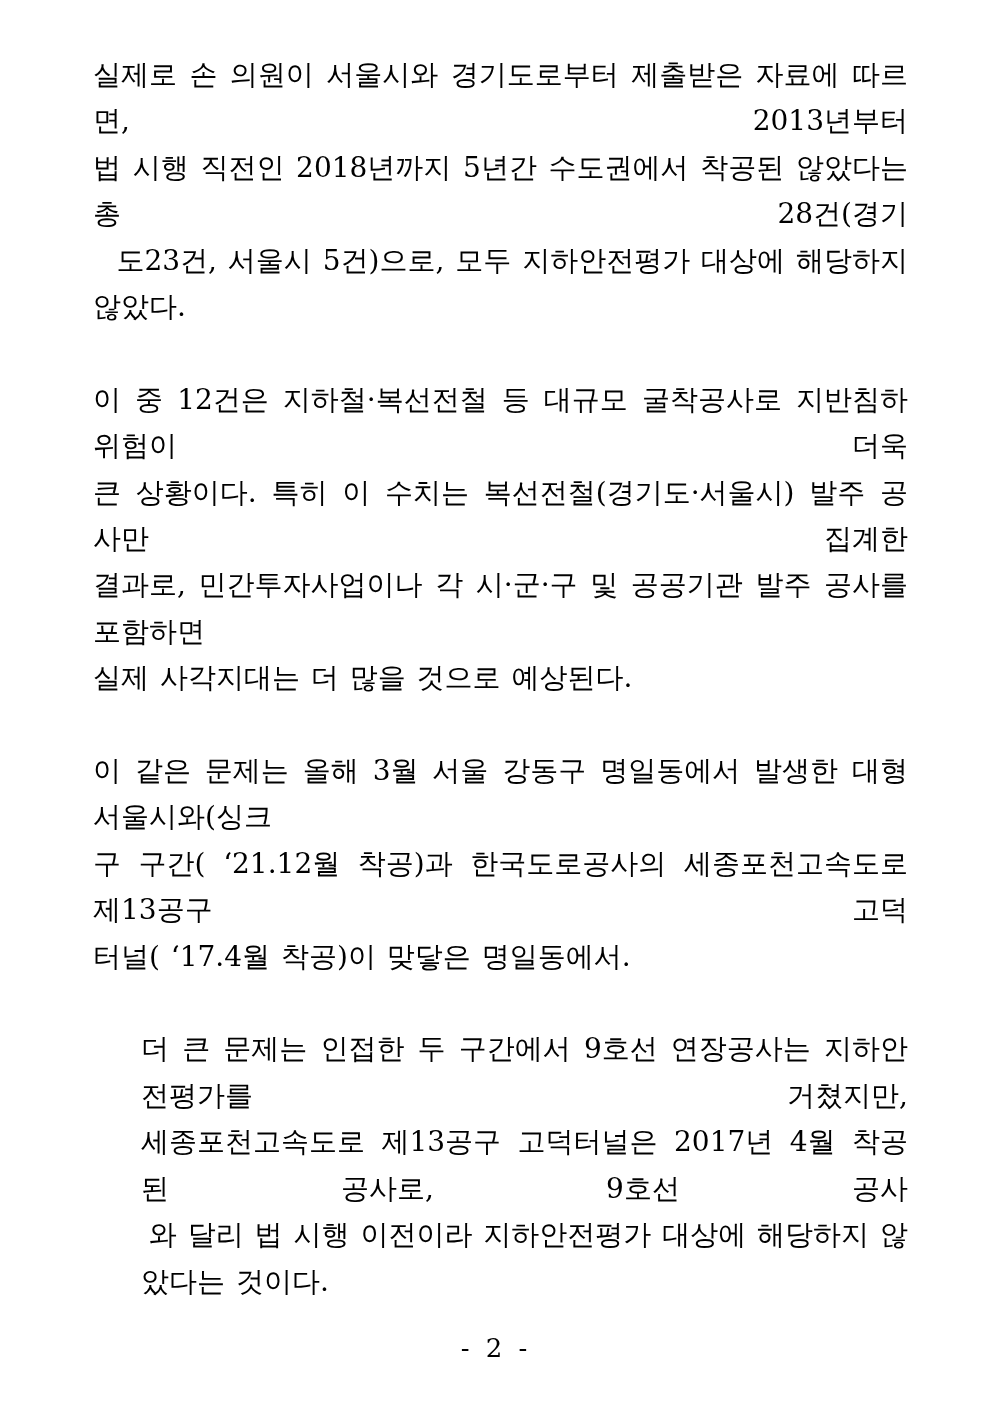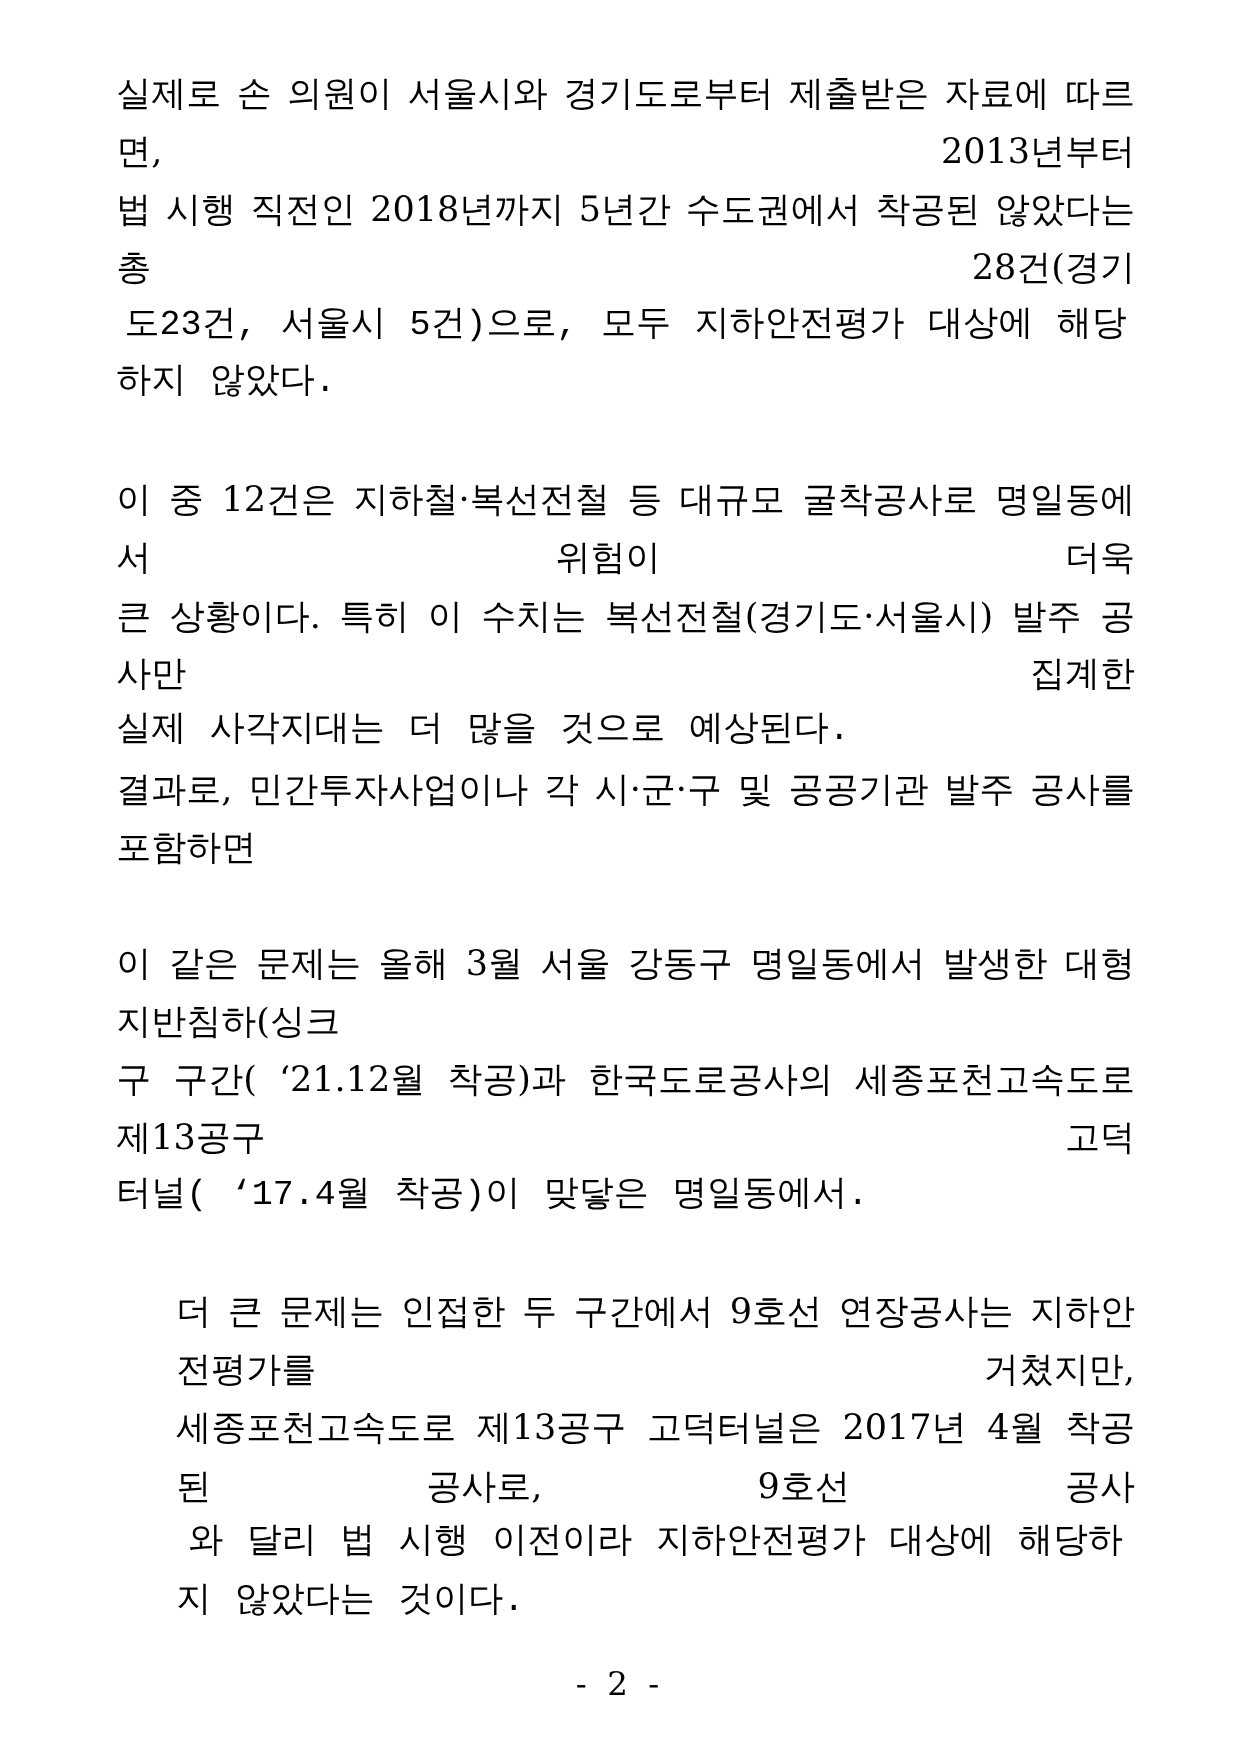--- a/index.html
+++ b/index.html
@@ -40,23 +40,22 @@
     font-size: 28px;
     line-height: 46.4px;
     letter-spacing: 0;
     text-align: justify;
     text-align-last: justify;
     text-justify: inter-word;
     word-spacing: 2px;
     white-space: normal;
   }
   .line.last {
-    text-align: center;
+    text-align: right;
     text-align-last: left;
-    font-family: Liberation Mono, monospace;
   }
   .page-footer {
     position: absolute;
     left: 0;
     top: 1328px;
     width: 100%;
     text-align: center;
     font-size: 26px;
     line-height: 40px;
     letter-spacing: 4px;
@@ -69,28 +68,28 @@
 <div class="page">
   <div class="text-body">
 
     <div class="para">
       <div class="line">실제로 손 의원이 서울시와 경기도로부터 제출받은 자료에 따르면, 2013년부터</div>
       <div class="line">법 시행 직전인 2018년까지 5년간 수도권에서 착공된 않았다는 총 28건(경기</div>
       <div class="line last">도23건, 서울시 5건)으로, 모두 지하안전평가 대상에 해당하지 않았다.</div>
     </div>
 
     <div class="para">
-      <div class="line">이 중 12건은 지하철·복선전철 등 대규모 굴착공사로 명일동에서 위험이 더욱</div>
+      <div class="line">이 중 12건은 지하철·복선전철 등 대규모 굴착공사로 지반침하 위험이 더욱</div>
       <div class="line">큰 상황이다. 특히 이 수치는 복선전철(경기도·서울시) 발주 공사만 집계한</div>
+      <div class="line">결과로, 민간투자사업이나 각 시·군·구 및 공공기관 발주 공사를 포함하면</div>
       <div class="line last">실제 사각지대는 더 많을 것으로 예상된다.</div>
-      <div class="line">결과로, 민간투자사업이나 각 시·군·구 및 공공기관 발주 공사를 포함하면</div>
     </div>
 
     <div class="para">
-      <div class="line">이 같은 문제는 올해 3월 서울 강동구 명일동에서 발생한 대형 지반침하(싱크</div>
+      <div class="line">이 같은 문제는 올해 3월 서울 강동구 명일동에서 발생한 대형 서울시와(싱크</div>
       <div class="line">구 구간( ‘21.12월 착공)과 한국도로공사의 세종포천고속도로 제13공구 고덕</div>
       <div class="line last">터널( ‘17.4월 착공)이 맞닿은 명일동에서.</div>
     </div>
 
     <div class="para">
       <div class="line">더 큰 문제는 인접한 두 구간에서 9호선 연장공사는 지하안전평가를 거쳤지만,</div>
       <div class="line">세종포천고속도로 제13공구 고덕터널은 2017년 4월 착공된 공사로, 9호선 공사</div>
       <div class="line last">와 달리 법 시행 이전이라 지하안전평가 대상에 해당하지 않았다는 것이다.</div>
     </div>
 

